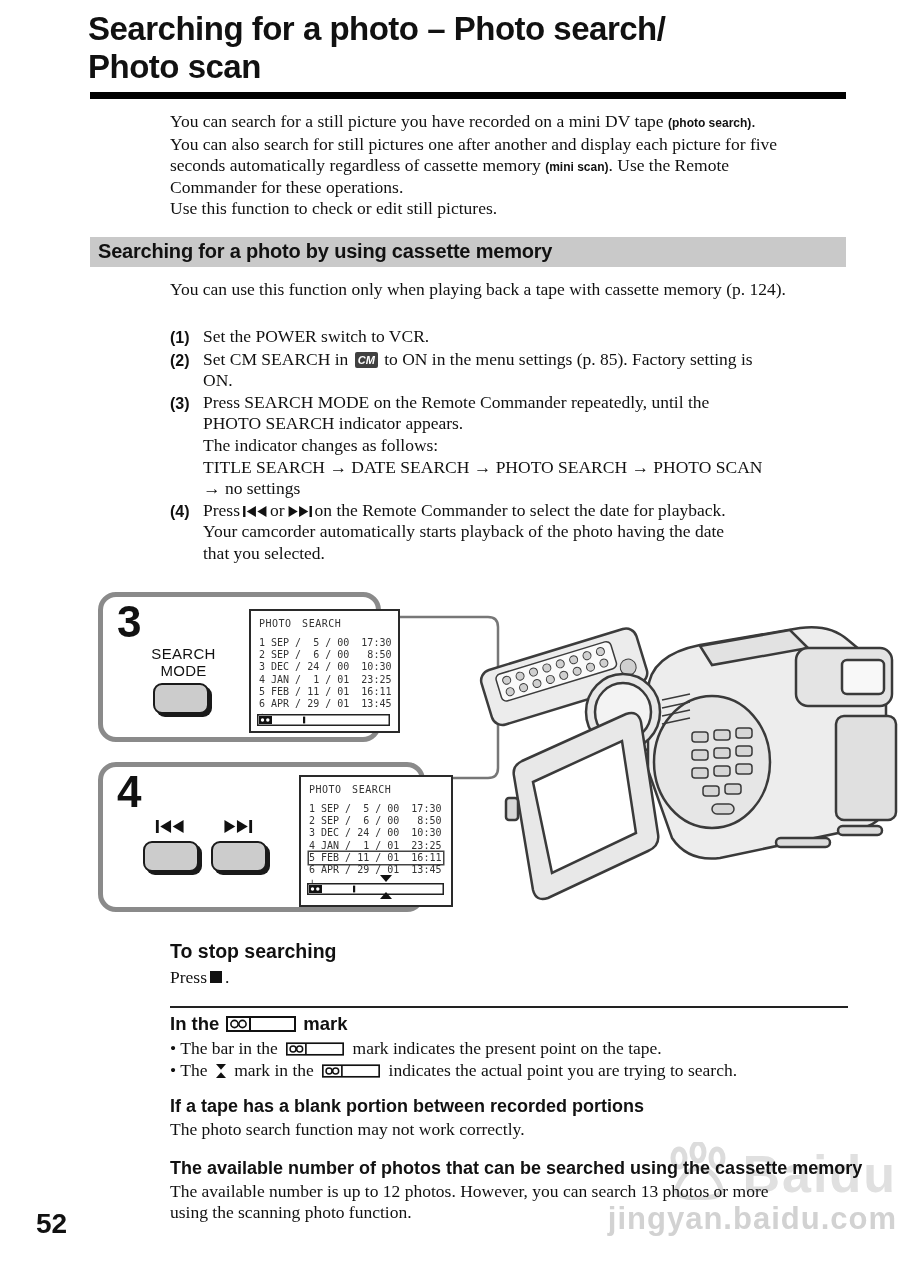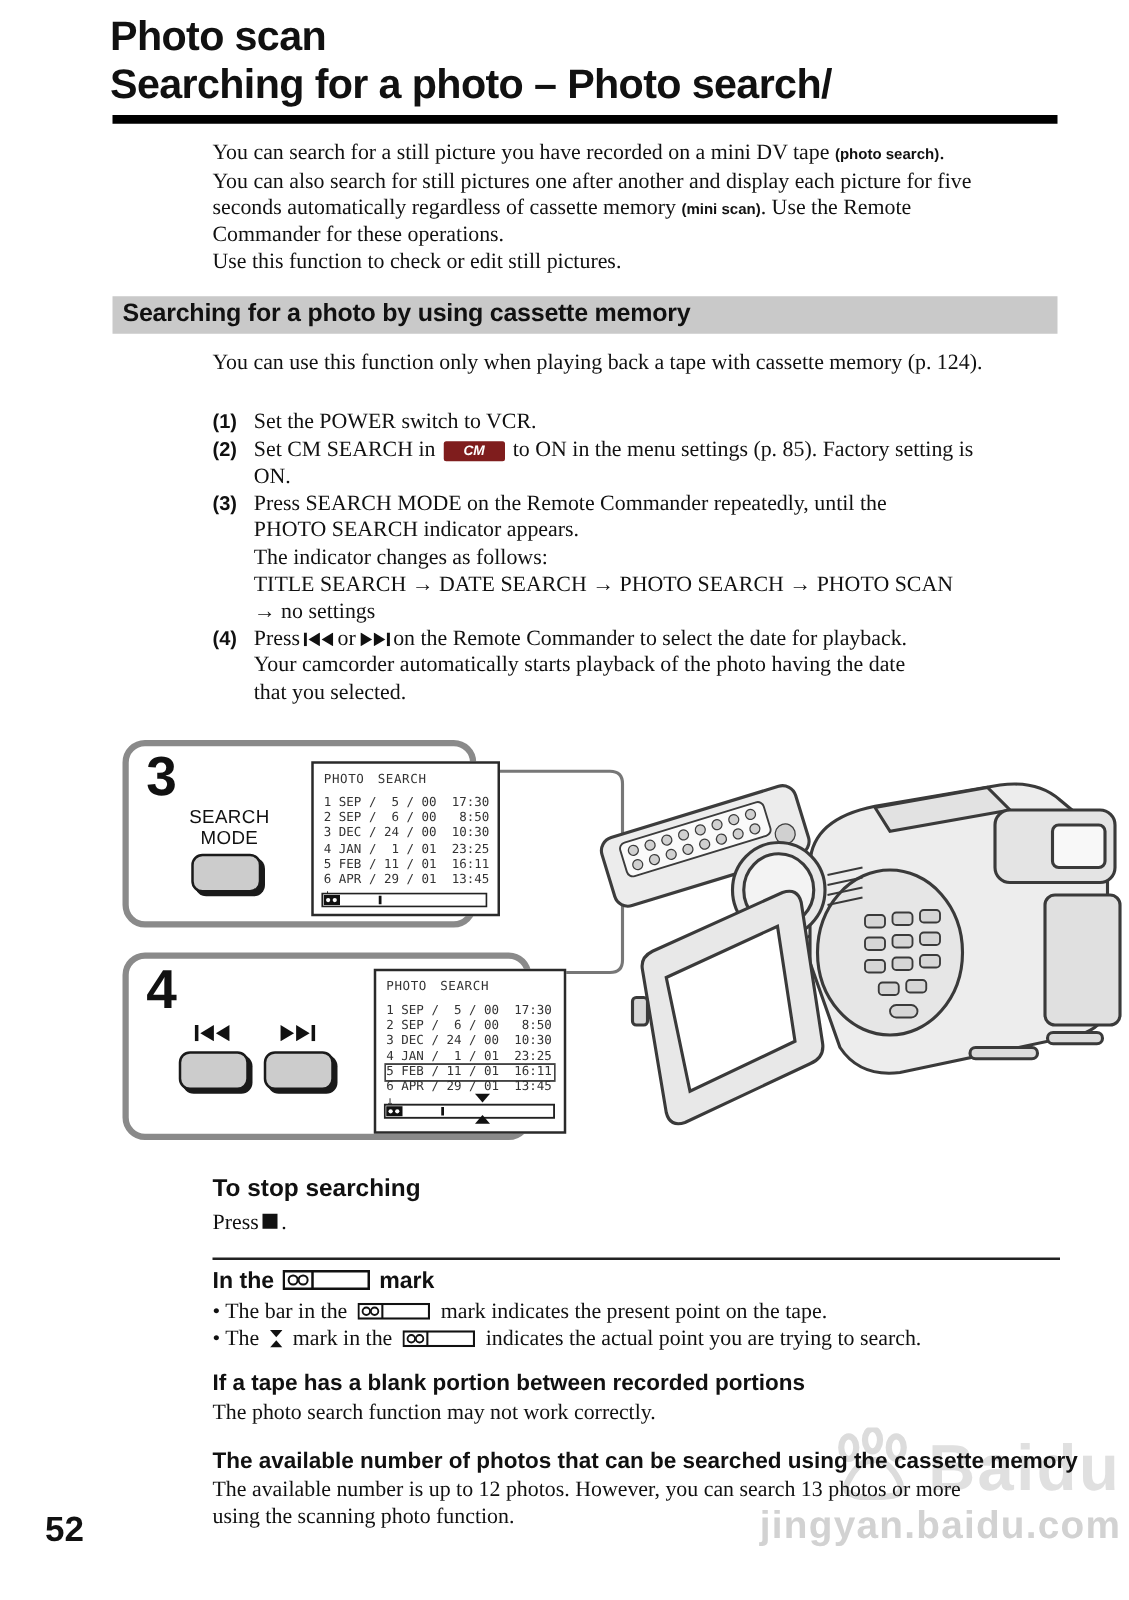--- a/index.html
+++ b/index.html
@@ -17,22 +17,22 @@
   .intro{left:170px;top:111px;width:700px;font-size:17.5px;line-height:20.8px;z-index:2;}
   .b-inline{font-family:"Liberation Sans","DejaVu Sans",sans-serif;font-weight:bold;font-size:12px;}
   .section-bar{left:90px;top:237px;width:756px;height:30px;background:#c9c9c9;z-index:2;}
   .section-bar span{display:block;padding:3px 0 0 8px;font-weight:bold;font-size:20px;letter-spacing:-0.2px;}
   .section-note{left:170px;top:279px;width:700px;font-size:17.5px;z-index:2;}
 
   .steps{left:170px;top:326px;width:700px;font-size:17.5px;line-height:21.6px;z-index:2;}
   .step{display:flex;}
   .step .num{font-family:"Liberation Sans","DejaVu Sans",sans-serif;font-weight:bold;
              font-size:16px;width:33px;flex:0 0 33px;padding-top:1px;}
-  .cm-badge{display:inline-block;background:#7f1d1d;color:#fff;font-family:"Liberation Sans",sans-serif;
-            font-weight:bold;font-style:italic;font-size:11px;line-height:14px;padding:1px 16px;
+  .cm-badge{display:inline-block;background:#404040;color:#fff;font-family:"Liberation Sans",sans-serif;
+            font-weight:bold;font-style:italic;font-size:11px;line-height:14px;padding:1px 3px;
             border-radius:2px;vertical-align:1px;margin:0 2px;}
   .inline-icon{vertical-align:-1px;margin:0 3px;}
 
   
   .illus-svg{left:0;top:0;z-index:1;}
   .figbox{background:#fff;border:5px solid #8a8a8a;border-radius:18px;z-index:2;}
   .figbox .fignum{position:absolute;left:14px;top:0px;font-weight:bold;font-size:44px;}
   .fig3{left:98px;top:592px;width:273px;height:140px;}
   .fig4{left:98px;top:762px;width:317px;height:140px;}
   .btn-label{position:absolute;text-align:center;font-size:15px;line-height:17px;letter-spacing:0.3px;}
@@ -82,22 +82,22 @@
         <ellipse cx="52" cy="16" rx="6" ry="9"></ellipse>
         <path d="M14 42 q 8 -16 20 -16 q 12 0 20 16 q 6 12 -8 13 q -12 1 -12 1 q -14 0 -16 -2 q -10 -2 -4 -12 z"></path>
       </g>
     </svg>
     <span class="wm-brand">Baidu</span>
   </div>
   <div class="wm-url">jingyan.baidu.com</div>
 </div>
 
 <div class="abs sans page-title">
+  <div>Searching for a photo – Photo search/</div>
   <div>Photo scan</div>
-  <div>Searching for a photo – Photo search/</div>
 </div>
 <div class="abs title-rule"></div>
 
 <div class="abs intro">
   <div><span>You can search for a still picture you have recorded on a mini DV tape </span><span class="b-inline">(photo search)</span><span>.</span></div>
   <div>You can also search for still pictures one after another and display each picture for five</div>
   <div><span>seconds automatically regardless of cassette memory </span><span class="b-inline">(mini scan)</span><span>. Use the Remote</span></div>
   <div>Commander for these operations.</div>
   <div>Use this function to check or edit still pictures.</div>
 </div>

